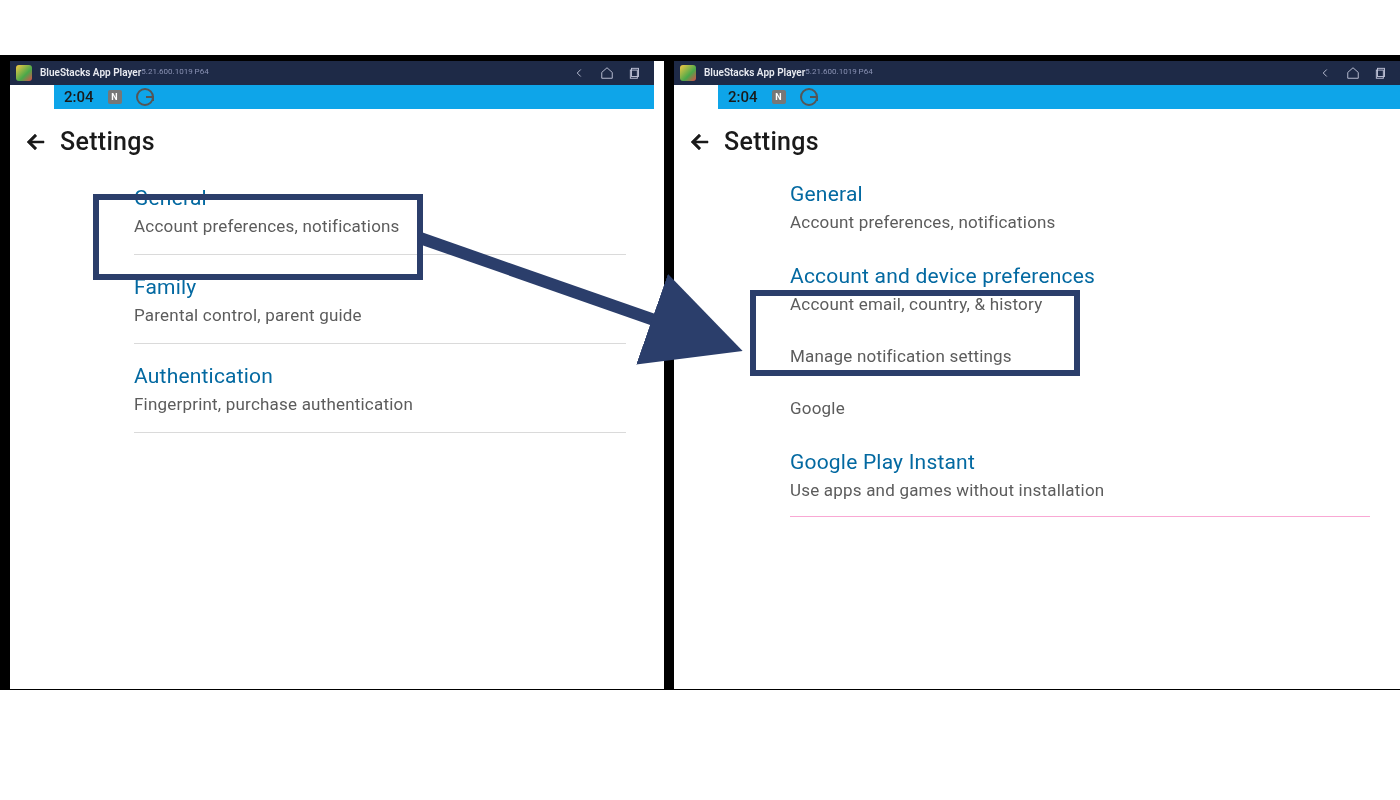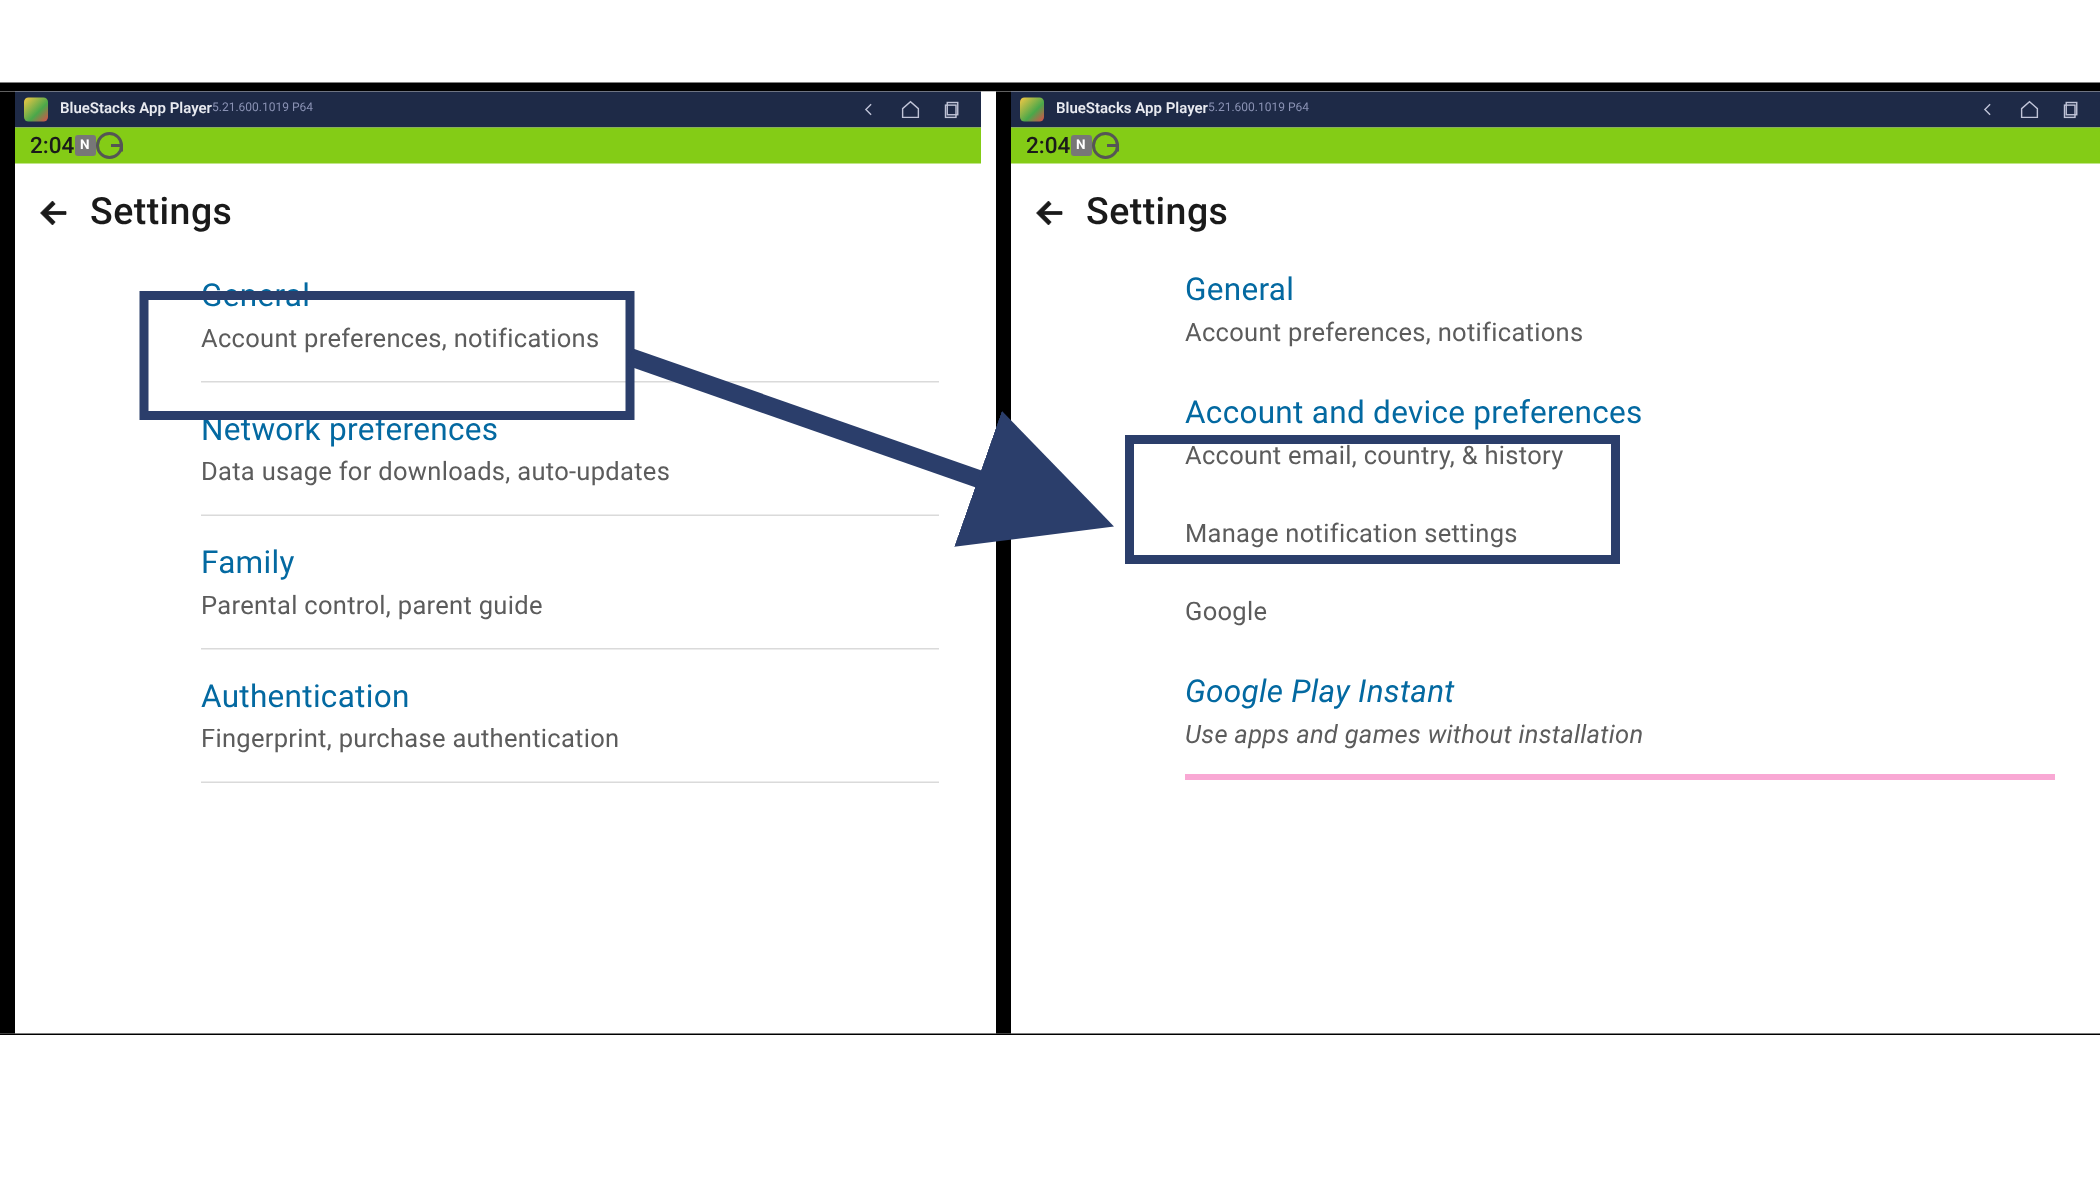--- a/index.html
+++ b/index.html
@@ -61,28 +61,29 @@
     }
     .titlebar .title-text { display: flex; flex-direction: row; line-height: 1; }
     .titlebar .title-text .main { font-weight: 600; font-size: 10px; color: #e8eaf0; }
     .titlebar .title-text .sub { font-size: 8px; color: #8a92b4; }
     .titlebar .icons { margin-left: auto; display: flex; gap: 14px; align-items: center; margin-right: 6px; }
     .titlebar .ticon { width: 14px; height: 14px; display:flex; align-items:center; justify-content:center; }
     .titlebar svg { stroke: #c0c4d8; fill: none; stroke-width: 1.6; }
 
     .statusbar {
       height: 24px;
-      background: #84cc16;
+      background: #0ea5e9;
       display: flex;
       align-items: center;
       padding: 0 10px;
-      gap: 0;
+      gap: 14px;
       font-size: 15px;
       font-weight: 500;
       color: #1a1a1a;
+      margin-left: 44px;
     }
     .statusbar .sqicon {
       width: 14px; height: 14px;
       background: #777; color: #fff;
       font-size: 9px; font-weight: 700;
       display: flex; align-items: center; justify-content: center;
       border-radius: 2px;
     }
     .statusbar .g-icon {
       width: 18px; height: 18px; border: 2px solid #555; border-radius: 50%;
@@ -133,21 +134,21 @@
       position: absolute;
       top: 188px;
       left: 410px;
       width: 360px;
       height: 200px;
       pointer-events: none;
     }
 
     .pane-right .content { padding-left: 116px; padding-right: 30px; }
     .pane-right .item { border-bottom: none; padding: 16px 0; }
-    .pane-right .item:last-child { border-bottom: 4px solid #f9a8d4; font-style: italic; }
+    .pane-right .item:last-child { border-bottom: 1px solid #f9a8d4; }
 
   </style>
 </head>
 <body>
 
 <div class="top-black-bar"></div>
 
 <div class="pane pane-left">
   <div class="titlebar">
     <span class="logo"></span>
@@ -184,24 +185,20 @@
       <svg viewBox="0 0 24 24" width="24" height="24">
           <path d="M20 11H7.8l5-5L11 4l-8 8 8 8 1.8-2-5-5H20z"></path>
         </svg>
     </span>
     <h1>Settings</h1>
   </div>
   <div class="content">
     <div class="item">
       <div class="title">General</div>
       <div class="sub">Account preferences, notifications</div>
-    </div>
-    <div class="item">
-      <div class="title">Network preferences</div>
-      <div class="sub">Data usage for downloads, auto-updates</div>
     </div>
     <div class="item">
       <div class="title">Family</div>
       <div class="sub">Parental control, parent guide</div>
     </div>
     <div class="item">
       <div class="title">Authentication</div>
       <div class="sub">Fingerprint, purchase authentication</div>
     </div>
   </div>

